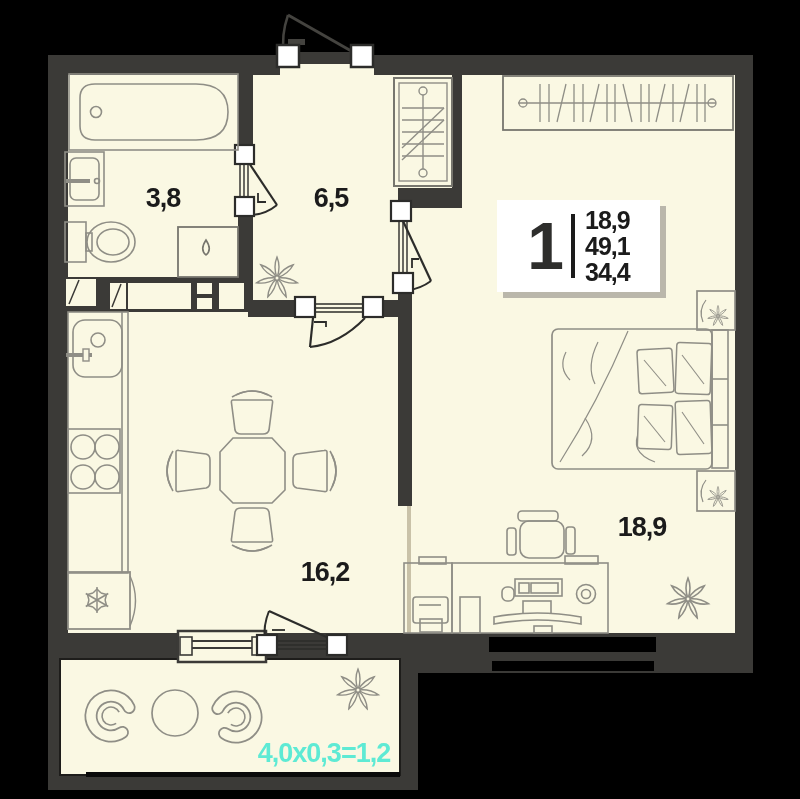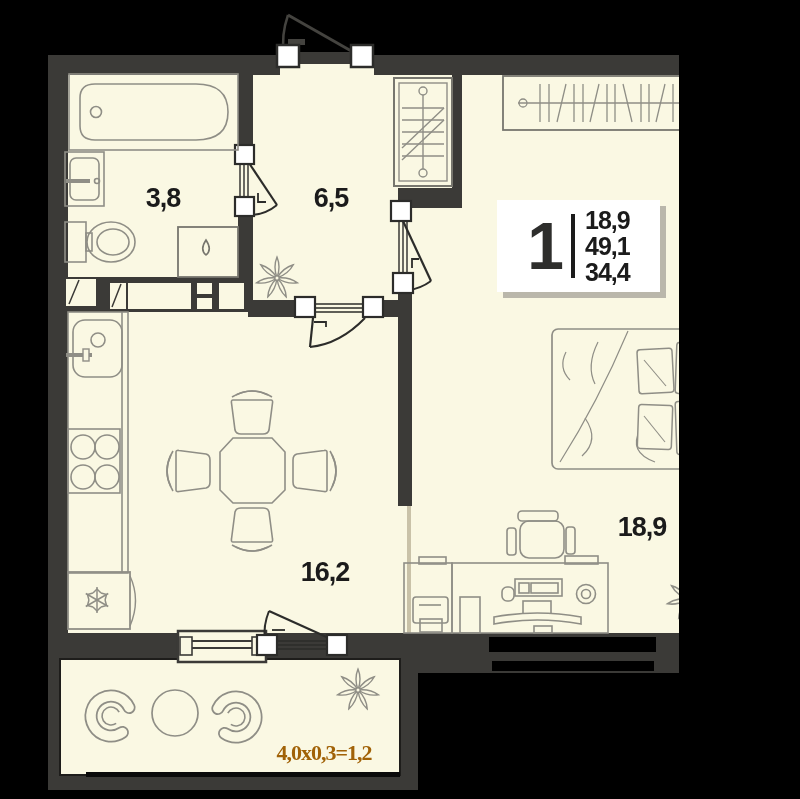--- a/index.html
+++ b/index.html
@@ -1,29 +1,29 @@
 <!DOCTYPE html>
 <html><head>
 <meta charset="utf-8">
 <style>
   html,body{margin:0;padding:0;background:#000;}
-  #stage{position:relative;width:679px;height:799px;background:#000;overflow:hidden;
+  #stage{position:relative;width:800px;height:799px;background:#000;overflow:hidden;
          font-family:"Liberation Sans",sans-serif;border-radius:26px;}
   #plan-svg{position:absolute;left:0;top:0;}
   .room-label{position:absolute;transform:translate(-50%,-50%);
       font-size:27px;font-weight:700;letter-spacing:-1px;color:#1b1b1b;white-space:nowrap;}
   #info-badge{position:absolute;left:497px;top:200px;width:163px;height:92px;
       background:#fff;box-shadow:6px 6px 0 0 #bab7ab;display:flex;align-items:center;
       justify-content:center;gap:10px;}
   #badge-room-count{font-size:66px;font-weight:700;letter-spacing:-3px;color:#2e2e2c;line-height:1;}
   #badge-divider{width:4px;height:64px;background:#1b1b1b;}
   .badge-areas{display:flex;flex-direction:column;align-items:flex-start;}
   .badge-areas div{font-size:25px;font-weight:700;letter-spacing:-1px;color:#1b1b1b;line-height:1.04;}
   #balcony-label{position:absolute;transform:translate(-50%,-50%);
-      font-size:22px;font-weight:700;letter-spacing:-1px;color:#a16207;white-space:nowrap;font-family:Liberation Serif, serif;}
+      font-size:27px;font-weight:700;letter-spacing:-1px;color:#5eead4;white-space:nowrap;}
 </style>
 </head>
 <body>
 
 <div id="stage">
 
 <svg id="plan-svg" width="800" height="799" viewBox="0 0 800 799">
 
   <defs>
     <g id="plant">

